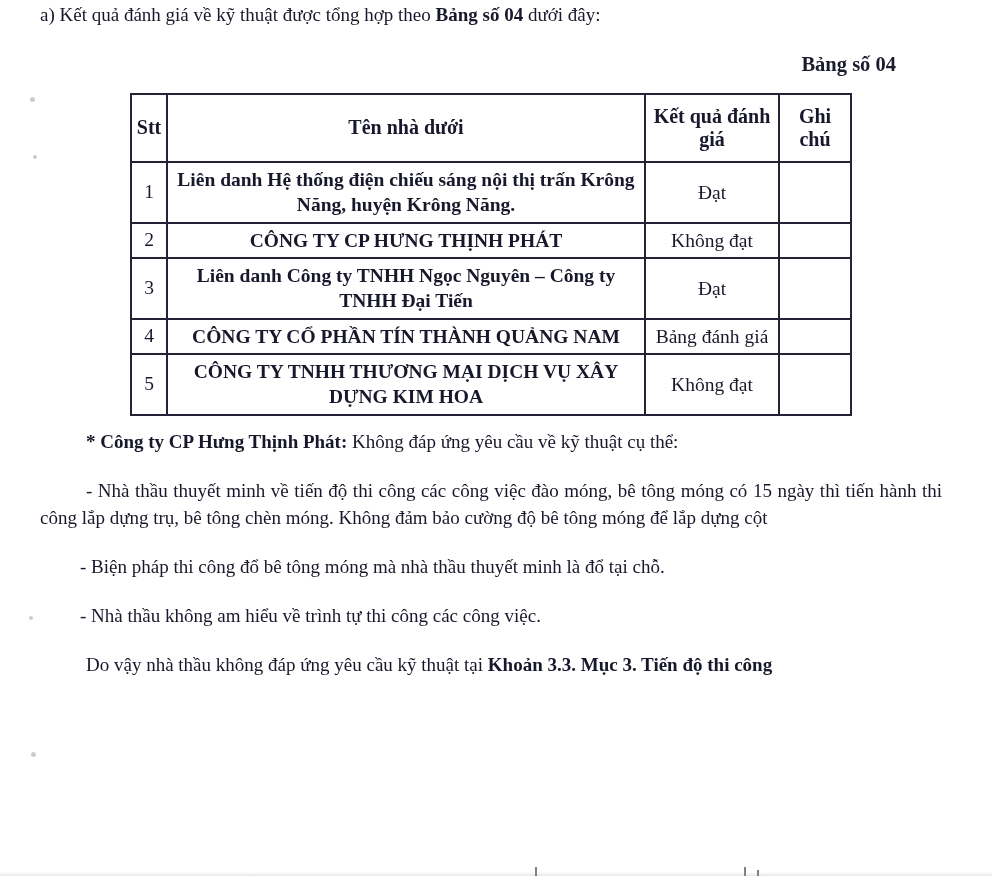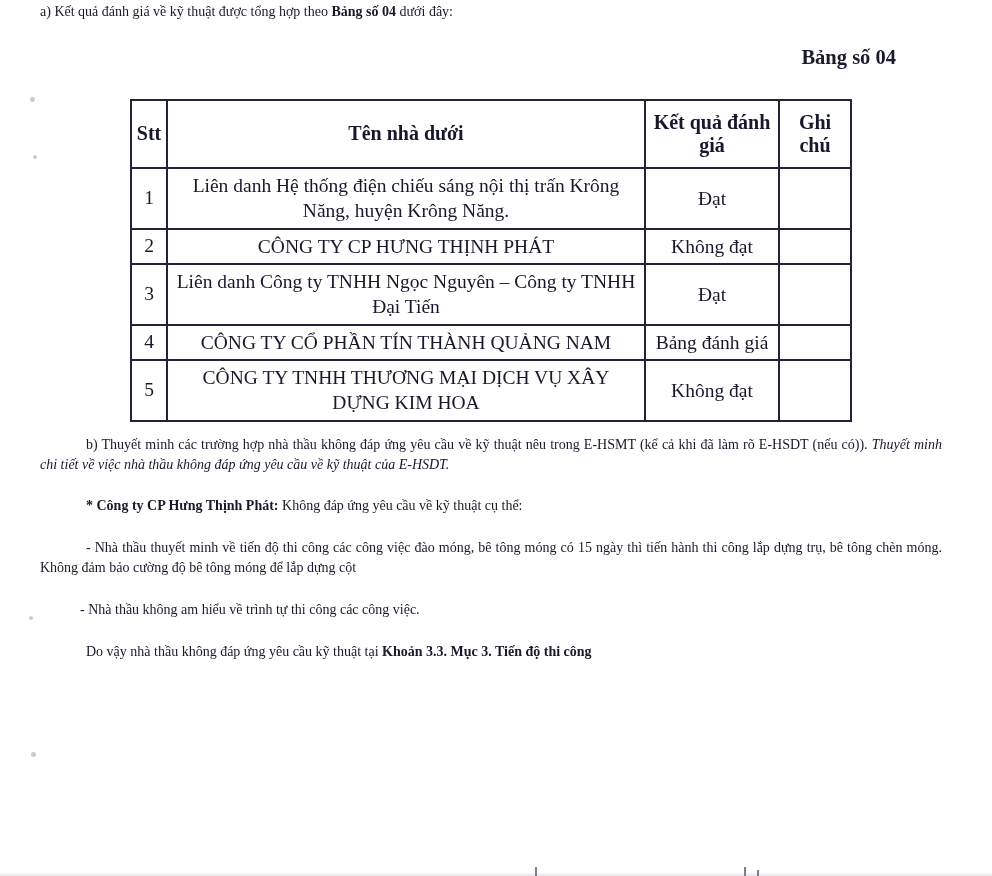--- a/index.html
+++ b/index.html
@@ -29,21 +29,21 @@
     opacity: .45;
     border-radius: 50%;
   }
   .speck.s1 { left: 30px; top: 97px; width: 5px; height: 5px; transform: rotate(20deg); }
   .speck.s2 { left: 33px; top: 155px; width: 4px; height: 4px; }
   .speck.s3 { left: 29px; top: 616px; width: 4px; height: 4px; }
   .speck.s4 { left: 31px; top: 752px; width: 5px; height: 5px; }
 
   p {
     margin: 0;
-    font-size: 14px;
+    font-size: 19px;
     line-height: 1.42;
     color: #18182c;
   }
   .para {
     text-align: justify;
     text-justify: inter-word;
   }
   .indent { text-indent: 46px; }
   .italic { font-style: italic; }
   .bold { font-weight: bold; }
@@ -54,21 +54,21 @@
   .bangso {
     text-align: right;
     font-weight: bold;
     font-size: 20.5px;
     margin-top: 24px;
     padding-right: 46px;
   }
 
   table.result-table {
     border-collapse: collapse;
-    margin: 30px auto 0 auto;
+    margin: 17px auto 0 auto;
     width: 636px;
     table-layout: fixed;
   }
   table.result-table td, table.result-table th {
     border: 2px solid #232338;
     padding: 4px 6px;
     font-size: 19.5px;
     vertical-align: middle;
     text-align: center;
     color: #18182c;
@@ -81,21 +81,21 @@
   .col-stt { width: 36px; }
   .col-name { width: 478px; }
   .col-kq { width: 134px; }
   .col-gc { width: 72px; }
   td.stt {
     text-align: left;
     padding-left: 6px;
     vertical-align: top;
     font-size: 19.5px;
   }
-  td.name { line-height: 1.3; }
+  td.name { line-height: 1.3; font-weight: bold; }
   td.kq { line-height: 1.3; }
 
   .body-text {
     margin-top: 13px;
   }
   .body-text p + p {
     margin-top: 22px;
   }
 
   .dash-line { text-indent: 40px; }
@@ -186,29 +186,27 @@
       <tr>
         <td class="stt">5</td>
         <td class="name">CÔNG TY TNHH  THƯƠNG MẠI DỊCH VỤ XÂY DỰNG KIM HOA</td>
         <td class="kq">Không đạt</td>
         <td></td>
       </tr>
     </tbody>
   </table>
 
   <div class="body-text">
-    <p class="para indent">
-      <span>b) Thuyết minh các trường hợp nhà thầu không đáp ứng yêu cầu về kỹ thuật nêu trong E-HSMT (kể cả khi đã làm rõ E-HSDT (nếu có)). </span><span class="italic">Thuyết minh chi tiết về việc nhà thầu không đáp ứng yêu cầu về kỹ thuật của E-HSDT.</span>
-    </p>
 
     <p class="para indent">
       <span class="bold">* Công ty CP Hưng Thịnh Phát:</span><span> Không đáp ứng yêu cầu về kỹ thuật cụ thể:</span>
     </p>
 
     <p class="para indent">- Nhà thầu thuyết minh về tiến độ thi công các công việc đào móng, bê tông móng có 15 ngày thì tiến hành thi công lắp dựng trụ, bê tông chèn móng. Không đảm bảo cường độ bê tông móng để lắp dựng cột</p>
+    <p class="para dash-line">- Biện pháp thi công đổ bê tông móng mà nhà thầu thuyết minh là đổ tại chỗ.</p>
     <p class="para dash-line">- Nhà thầu không am hiểu về trình tự thi công các công việc.</p>
 
     <p class="para indent">
       <span>Do vậy nhà thầu không đáp ứng yêu cầu kỹ thuật tại </span><span class="bold">Khoản 3.3. Mục 3. Tiến độ thi công</span>
     </p>
 
   </div>
 
   <div class="bottom-edge">
     <span class="edge-mark e1"></span>

